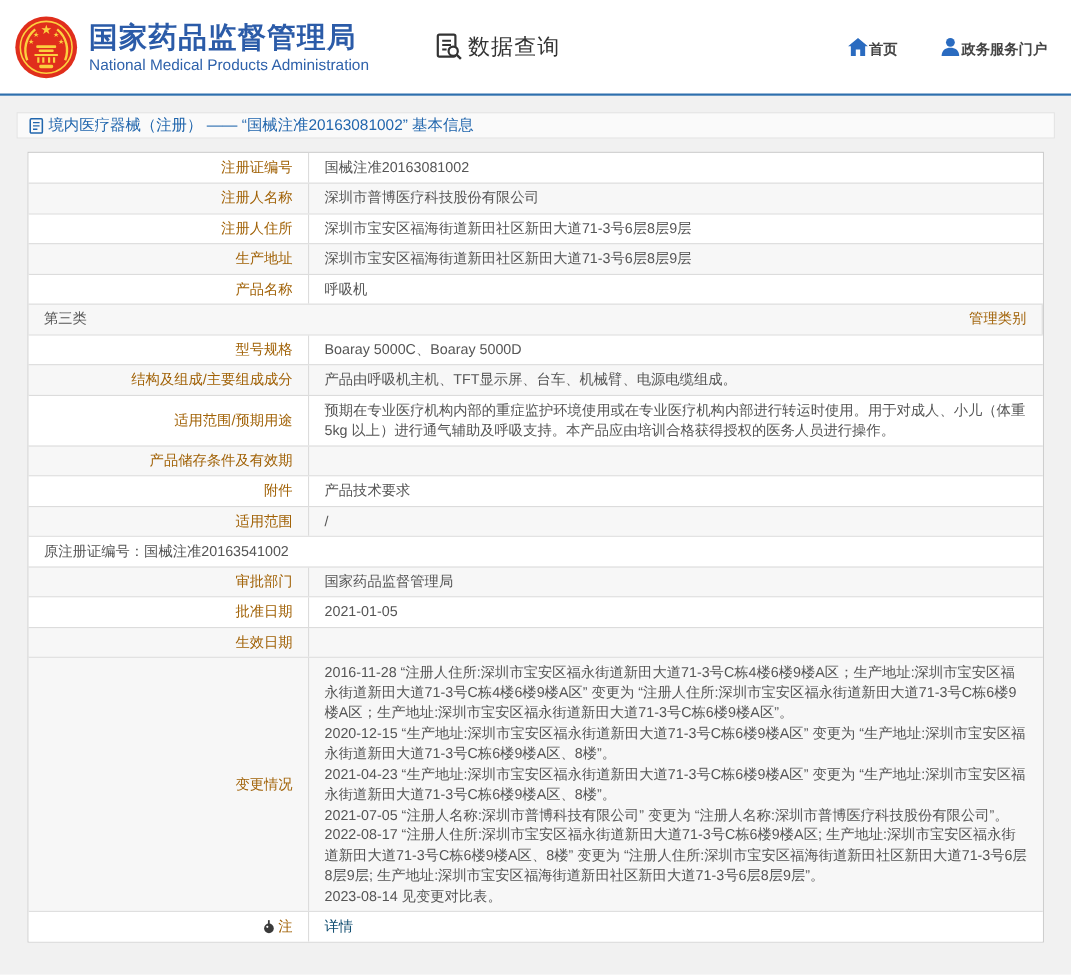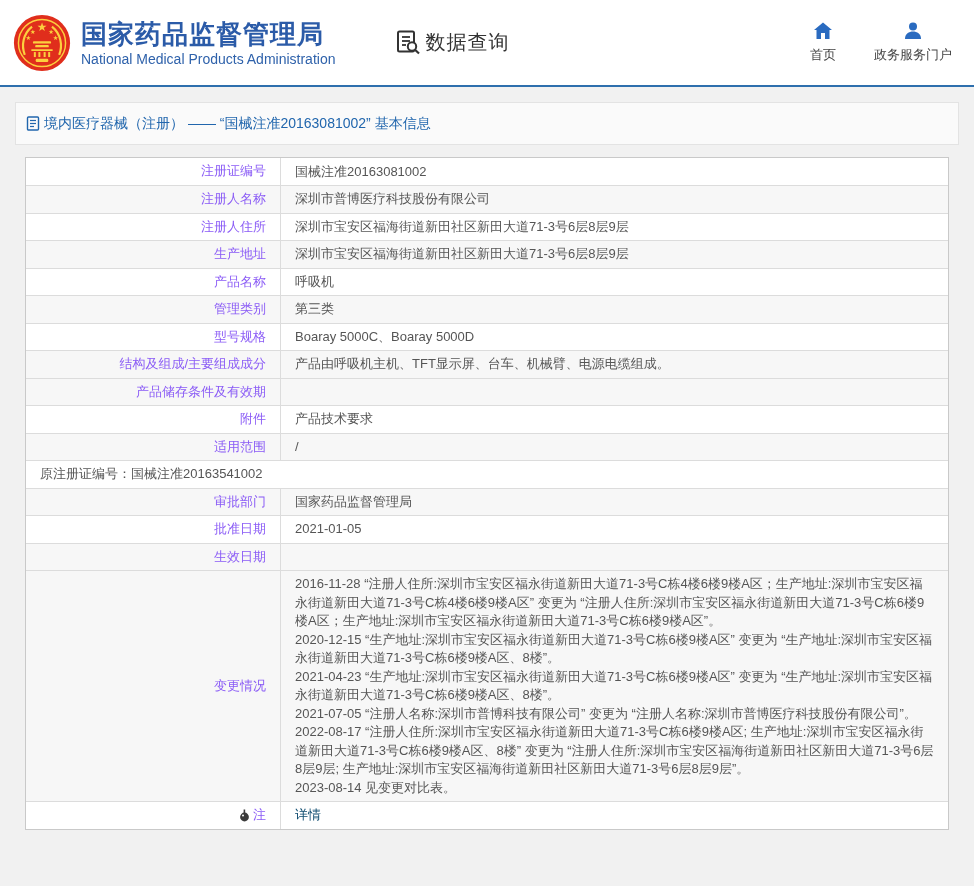--- a/index.html
+++ b/index.html
@@ -45,33 +45,34 @@
     margin-left: 4px;
     letter-spacing: 1px;
   }
   .header-nav {
     margin-left: auto;
     display: flex;
     gap: 38px;
   }
   .nav-item {
     display: flex;
-    flex-direction: column;
+    flex-direction: row;
     align-items: center;
     text-decoration: none;
     cursor: pointer;
+    font-weight: bold;
   }
   .nav-item svg { width: 20px; height: 20px; display: block; }
   .nav-label { font-size: 13px; color: #444; margin-top: 5px; }
   
   .page { padding: 15px 15px 0; }
   .breadcrumb {
     background: #fafafa;
     border: 1px solid #e3e3e3;
-    height: 43px;
+    height: 24px;
     display: flex;
     align-items: center;
     padding-left: 10px;
     color: #2166ad;
     font-size: 14px;
   }
   .breadcrumb svg { width: 14px; height: 15px; margin-right: 4px; flex: 0 0 auto; }
   
   .info-table {
     margin: 12px 10px 0;
@@ -92,29 +93,29 @@
     line-height: 18.5px;
   }
   .cell.label {
     flex: 0 0 255px;
     width: 255px;
     border-right: 1px solid #dcdcdc;
     display: flex;
     align-items: center;
     justify-content: flex-end;
     text-align: right;
-    color: #8b5cf6;
+    color: #a16207;
     gap: 3px;
   }
   .cell.value {
     flex: 1;
     color: #555;
     white-space: pre-line;
     display: flex;
-    align-items: flex-end;
+    align-items: flex-start;
   }
   .cell.value > span, .cell.value > a { display: block; }
   a.link { color: #0c4a6e; text-decoration: none; cursor: pointer; }
   .note-icon-svg { width: 11px; height: 13px; flex: 0 0 auto; }
 </style>
 </head>
 <body>
 
 <header class="site-header">
   <span>
@@ -208,36 +209,42 @@
         </div>
         <div class="cell value"><span>深圳市宝安区福海街道新田社区新田大道71-3号6层8层9层</span></div>
       </div>
       <div class="trow">
         <div class="cell label">
           <span>产品名称</span>
         </div>
         <div class="cell value"><span>呼吸机</span></div>
       </div>
       <div class="trow alt">
+        <div class="cell value"><span>第三类</span></div>
         <div class="cell label">
           <span>管理类别</span>
         </div>
-        <div class="cell value"><span>第三类</span></div>
       </div>
       <div class="trow">
         <div class="cell label">
           <span>型号规格</span>
         </div>
         <div class="cell value"><span>Boaray 5000C、Boaray 5000D</span></div>
       </div>
       <div class="trow alt">
         <div class="cell label">
           <span>结构及组成/主要组成成分</span>
         </div>
         <div class="cell value"><span>产品由呼吸机主机、TFT显示屏、台车、机械臂、电源电缆组成。</span></div>
+      </div>
+      <div class="trow">
+        <div class="cell label">
+          <span>适用范围/预期用途</span>
+        </div>
+        <div class="cell value"><span>预期在专业医疗机构内部的重症监护环境使用或在专业医疗机构内部进行转运时使用。用于对成人、小儿（体重 5kg 以上）进行通气辅助及呼吸支持。本产品应由培训合格获得授权的医务人员进行操作。</span></div>
       </div>
       <div class="trow alt">
         <div class="cell label">
           <span>产品储存条件及有效期</span>
         </div>
         <div class="cell value"><span></span></div>
       </div>
       <div class="trow">
         <div class="cell label">
           <span>附件</span>

